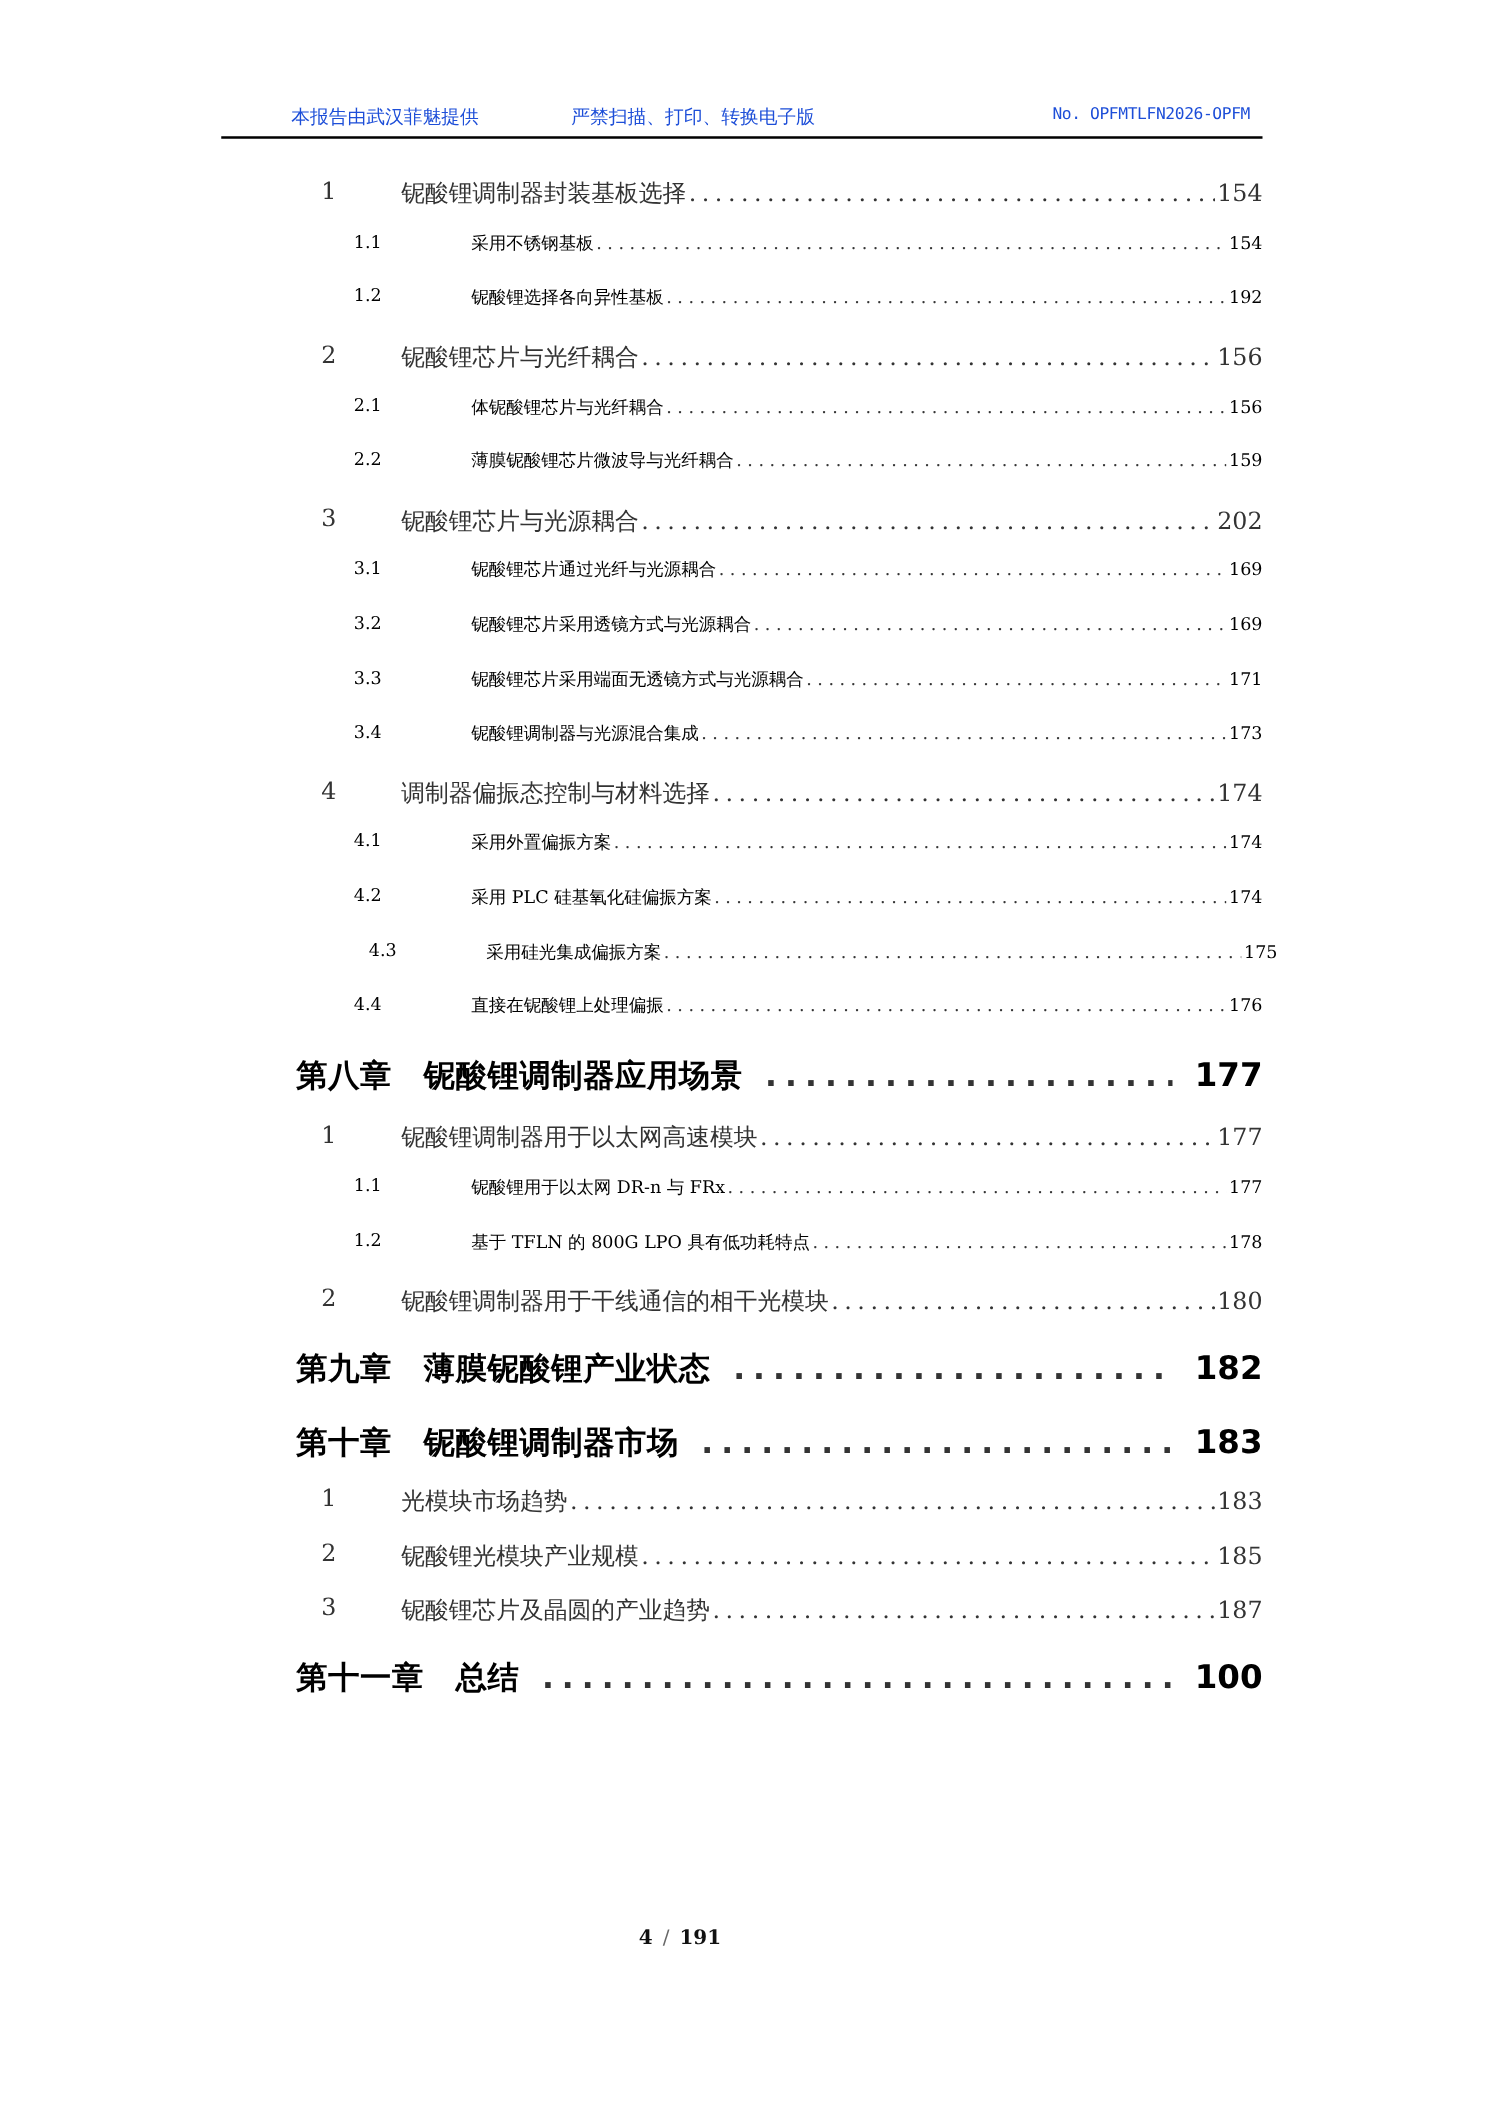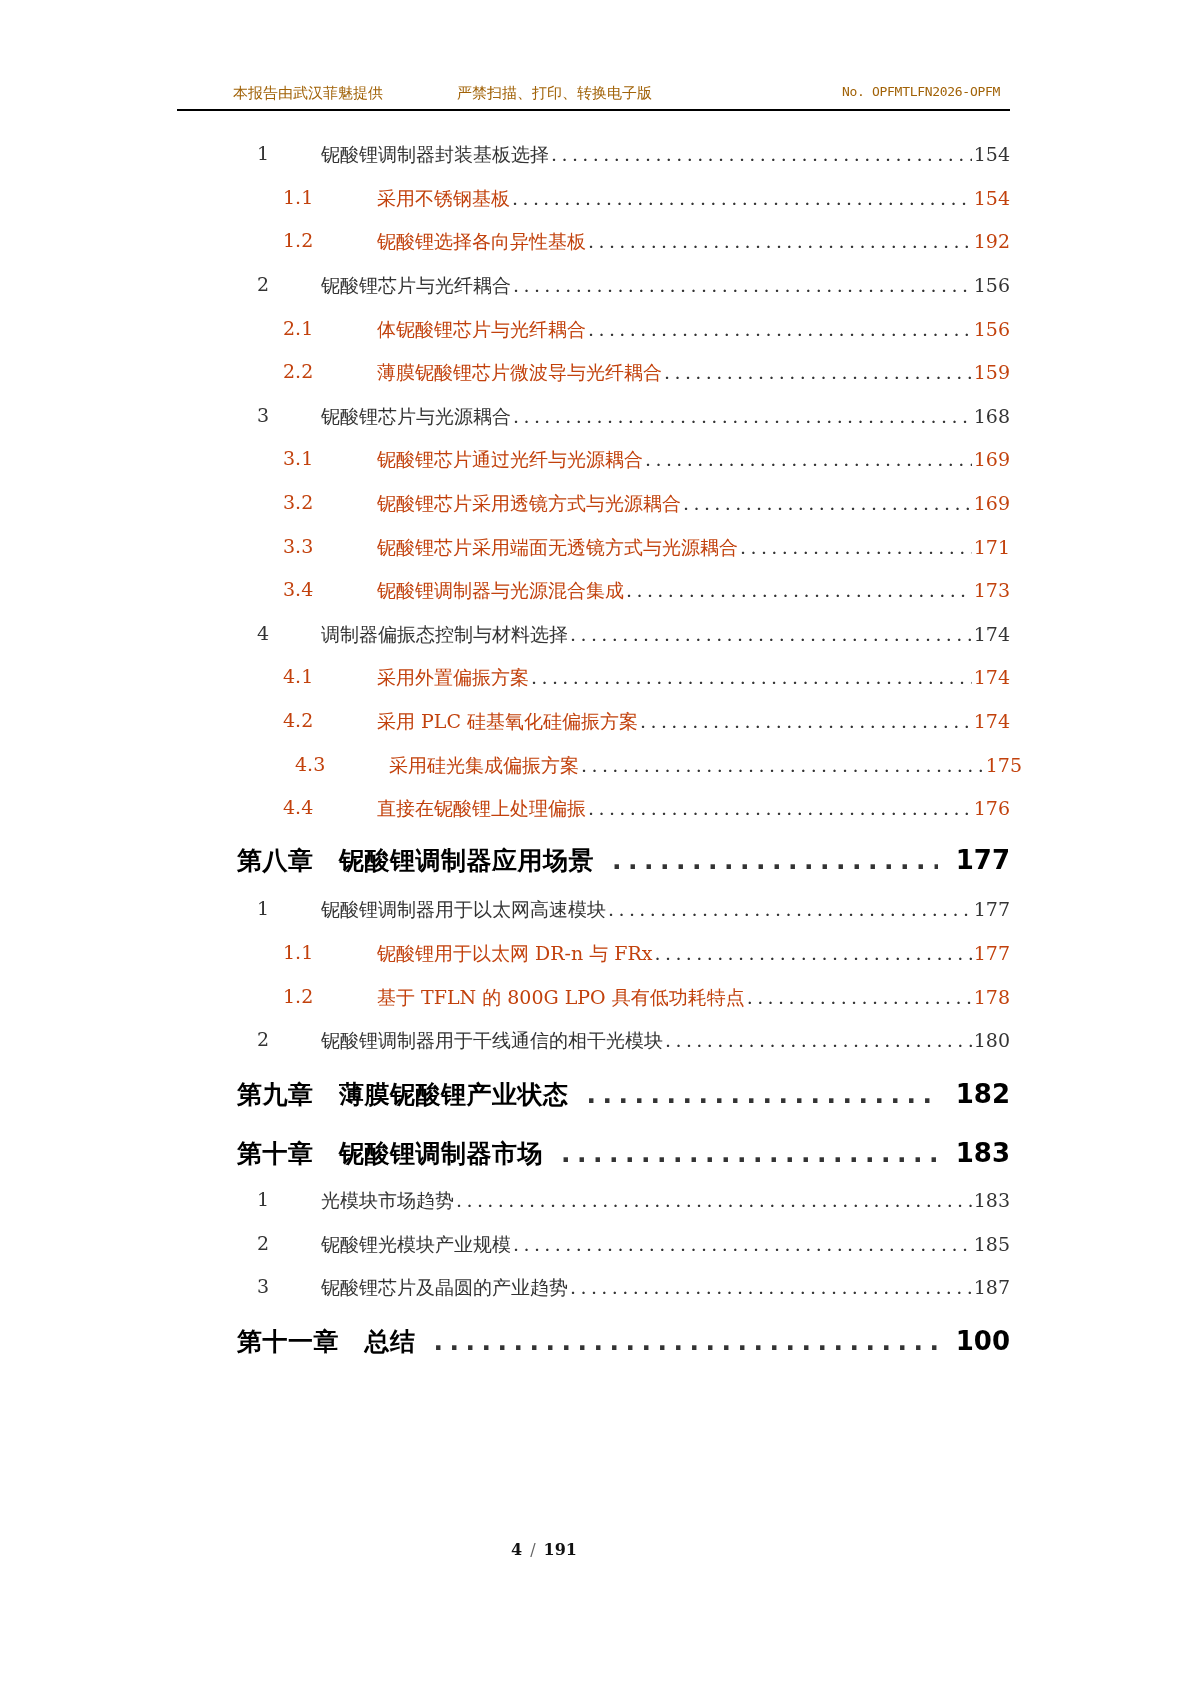--- a/index.html
+++ b/index.html
@@ -1,38 +1,38 @@
 <!DOCTYPE html>
 <html><head>
 <meta charset="utf-8">
 <style>
   html, body { margin: 0; padding: 0; background: #ffffff; }
   body { width: 1190px; height: 1682px; position: relative; overflow: hidden;
          font-family: "DejaVu Serif", "Liberation Serif", serif; color: #222; }
   .header { position: absolute; left: 177px; top: 84px; width: 833px; height: 22px;
-            font-size: 15px; color: #a16207; }
+            font-size: 15px; color: #1d4ed8; }
   .header .h-left { position: absolute; left: 56px; top: 0; }
   .header .h-mid { position: absolute; left: 280px; top: 0; }
   .header .h-right { position: absolute; right: 10px; top: 0; font-family: "DejaVu Sans Mono", "Liberation Mono", monospace; font-size: 13px; letter-spacing: -0.3px; }
   .header-rule { position: absolute; left: 177px; top: 109px; width: 833px; height: 2px; background: #000; }
 
   .toc { position: absolute; left: 0; top: 0; width: 1190px; }
   .entry { position: absolute; left: 0; height: 30px; width: 1190px; display: block; }
   .entry .num { position: absolute; top: 0; white-space: nowrap; }
   .entry .row { position: absolute; top: 0; display: flex; align-items: baseline; white-space: nowrap; }
   .entry .title { white-space: nowrap; }
   .entry .dots { flex: 1; overflow: hidden; white-space: nowrap; margin: 0 2px; letter-spacing: 4.4px; color: #333; }
   .entry .dots::before { content: "................................................................................................................................................................"; }
   .entry .page { white-space: nowrap; text-align: center; }
 
   .lvl1 { font-size: 19px; color: #333; }
   .lvl1 .num { left: 257px; }
   .lvl1 .row { left: 321px; width: 689px; }
 
-  .lvl2 { font-size: 19px; color: #c2410c; }
+  .lvl2 { font-size: 14px; color: #000000; }
   .lvl2 .num { left: 283px; }
   .lvl2 .row { left: 377px; width: 633px; }
 
   .chap { font-size: 25px; font-weight: bold; color: #000;
           font-family: "DejaVu Sans", "Liberation Sans", sans-serif; }
   .chap .row { left: 237px; width: 773px; gap: 16px; }
   .chap .title { letter-spacing: 0.5px; }
   .chap .dots { letter-spacing: 6.5px; }
   .chap .page { font-size: 26px; }
 
@@ -97,21 +97,21 @@
         <span class="title">薄膜铌酸锂芯片微波导与光纤耦合</span>
         <span class="dots"></span>
         <span class="page">159</span>
       </div>
     </div>
     <div class="entry lvl1" style="top: 404px;">
       <span class="num">3</span>
       <div class="row">
         <span class="title">铌酸锂芯片与光源耦合</span>
         <span class="dots"></span>
-        <span class="page">168</span>
+        <span class="page">202</span>
       </div>
     </div>
     <div class="entry lvl2" style="top: 447px;">
       <span class="num">3.1</span>
       <div class="row">
         <span class="title">铌酸锂芯片通过光纤与光源耦合</span>
         <span class="dots"></span>
         <span class="page">169</span>
       </div>
     </div>

